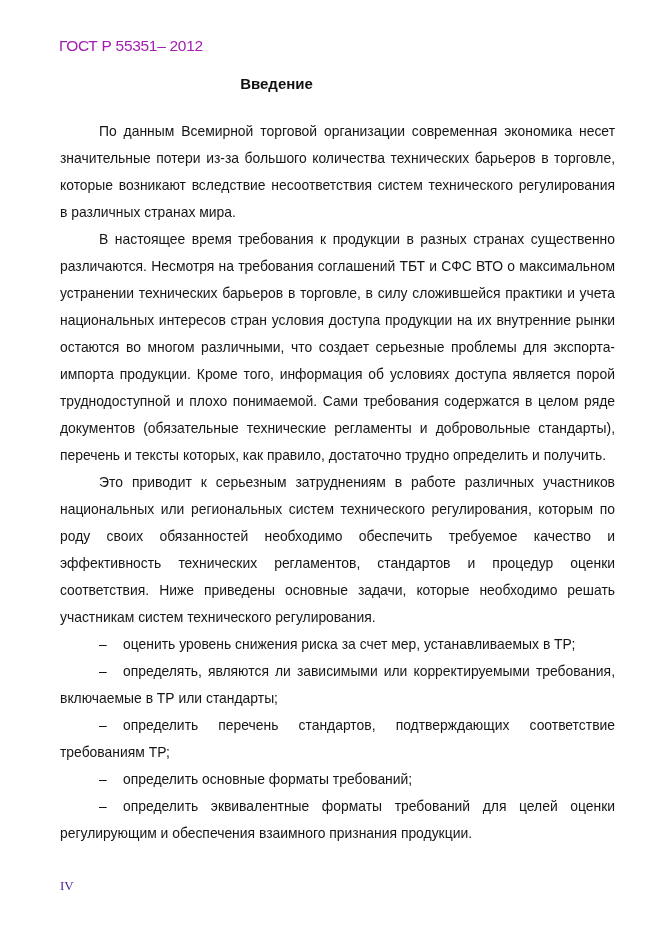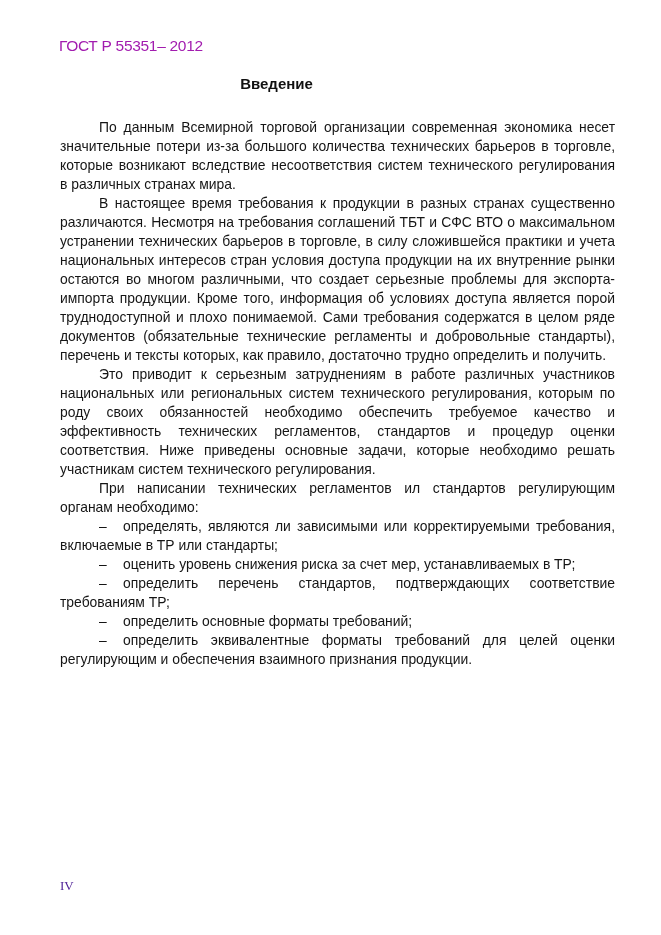--- a/index.html
+++ b/index.html
@@ -33,21 +33,21 @@
       font-size: 15px;
       padding-left: 14px;
       box-sizing: border-box;
     }
     .body-text {
       position: absolute;
       left: 60px;
       top: 118px;
       width: 555px;
       font-size: 13.9px;
-      line-height: 19px;
+      line-height: 27px;
       text-align: justify;
       color: #151515;
     }
     .body-text p {
       margin: 0;
       text-indent: 39px;
     }
     .body-text .list-item {
       margin: 0;
       text-indent: 39px;
@@ -70,22 +70,21 @@
 <body>
 
 <div class="page-header">ГОСТ Р 55351– 2012</div>
 
 <div class="page-title">Введение</div>
 
 <div class="body-text">
   <p>По данным Всемирной торговой организации современная экономика несет значительные потери из-за большого количества технических барьеров в торговле, которые возникают вследствие несоответствия систем технического регулирования в различных странах мира.</p>
   <p>В настоящее время требования к продукции в разных странах существенно различаются. Несмотря на требования соглашений ТБТ и СФС ВТО о максимальном устранении технических барьеров в торговле, в силу сложившейся практики и учета национальных интересов стран условия доступа продукции на их внутренние рынки  остаются во многом различными, что создает серьезные проблемы для экспорта-импорта продукции. Кроме того, информация об условиях доступа является порой труднодоступной и плохо понимаемой. Сами требования содержатся в целом ряде документов (обязательные технические регламенты и добровольные стандарты), перечень и тексты которых, как правило, достаточно трудно определить и получить.</p>
   <p>Это приводит к серьезным затруднениям в работе различных участников национальных или региональных систем технического регулирования, которым по роду своих обязанностей необходимо обеспечить требуемое качество и эффективность технических регламентов, стандартов и процедур оценки соответствия. Ниже приведены основные задачи, которые необходимо решать участникам систем технического регулирования.</p>
-  <p>При написании технических регламентов ил стандартов регулирующим органам необходимо:</p>
 
+  <div class="list-item"><span class="dash">–</span><span>оценить уровень снижения риска за счет  мер, устанавливаемых в ТР;</span></div>
   <div class="list-item"><span class="dash">–</span><span>определять, являются ли зависимыми или корректируемыми требования, включаемые в ТР или стандарты;</span></div>
-  <div class="list-item"><span class="dash">–</span><span>оценить уровень снижения риска за счет  мер, устанавливаемых в ТР;</span></div>
   <div class="list-item"><span class="dash">–</span><span>определить перечень стандартов, подтверждающих соответствие требованиям ТР;</span></div>
   <div class="list-item"><span class="dash">–</span><span>определить основные форматы требований;</span></div>
   <div class="list-item"><span class="dash">–</span><span>определить эквивалентные форматы требований для целей оценки регулирующим и обеспечения взаимного признания продукции.</span></div>
 </div>
 
 <div class="page-number">IV</div>
 
 </body></html>

